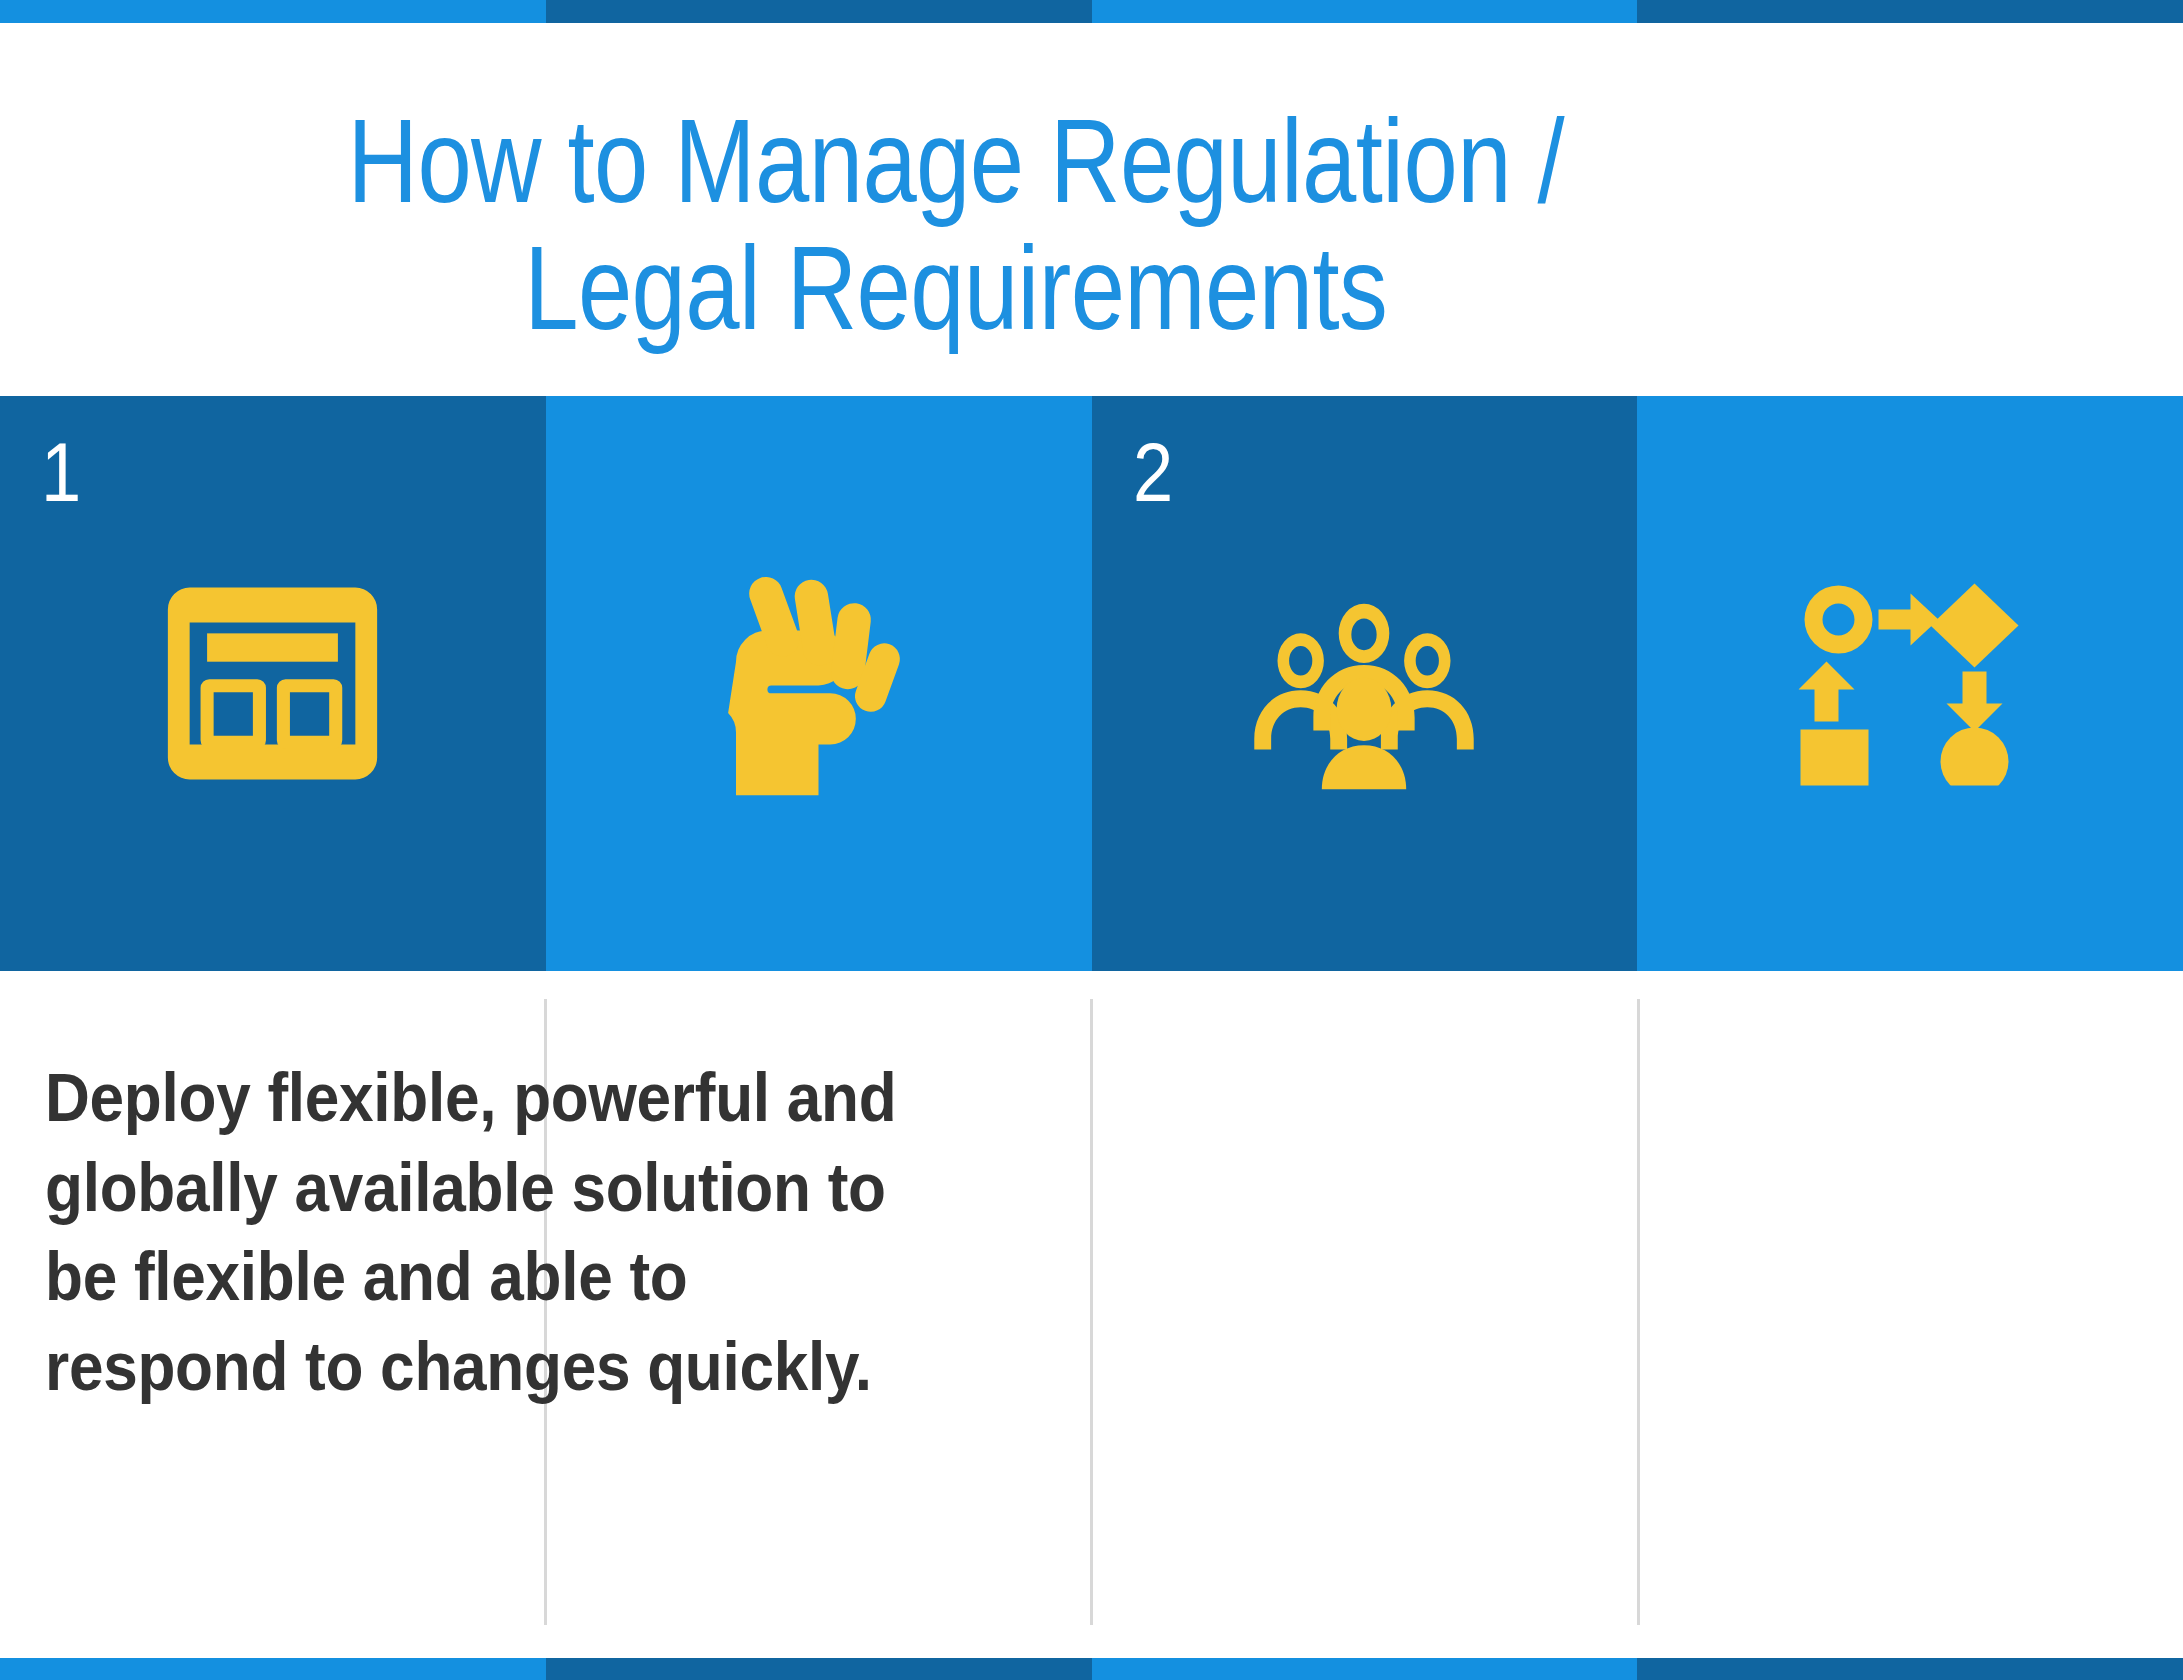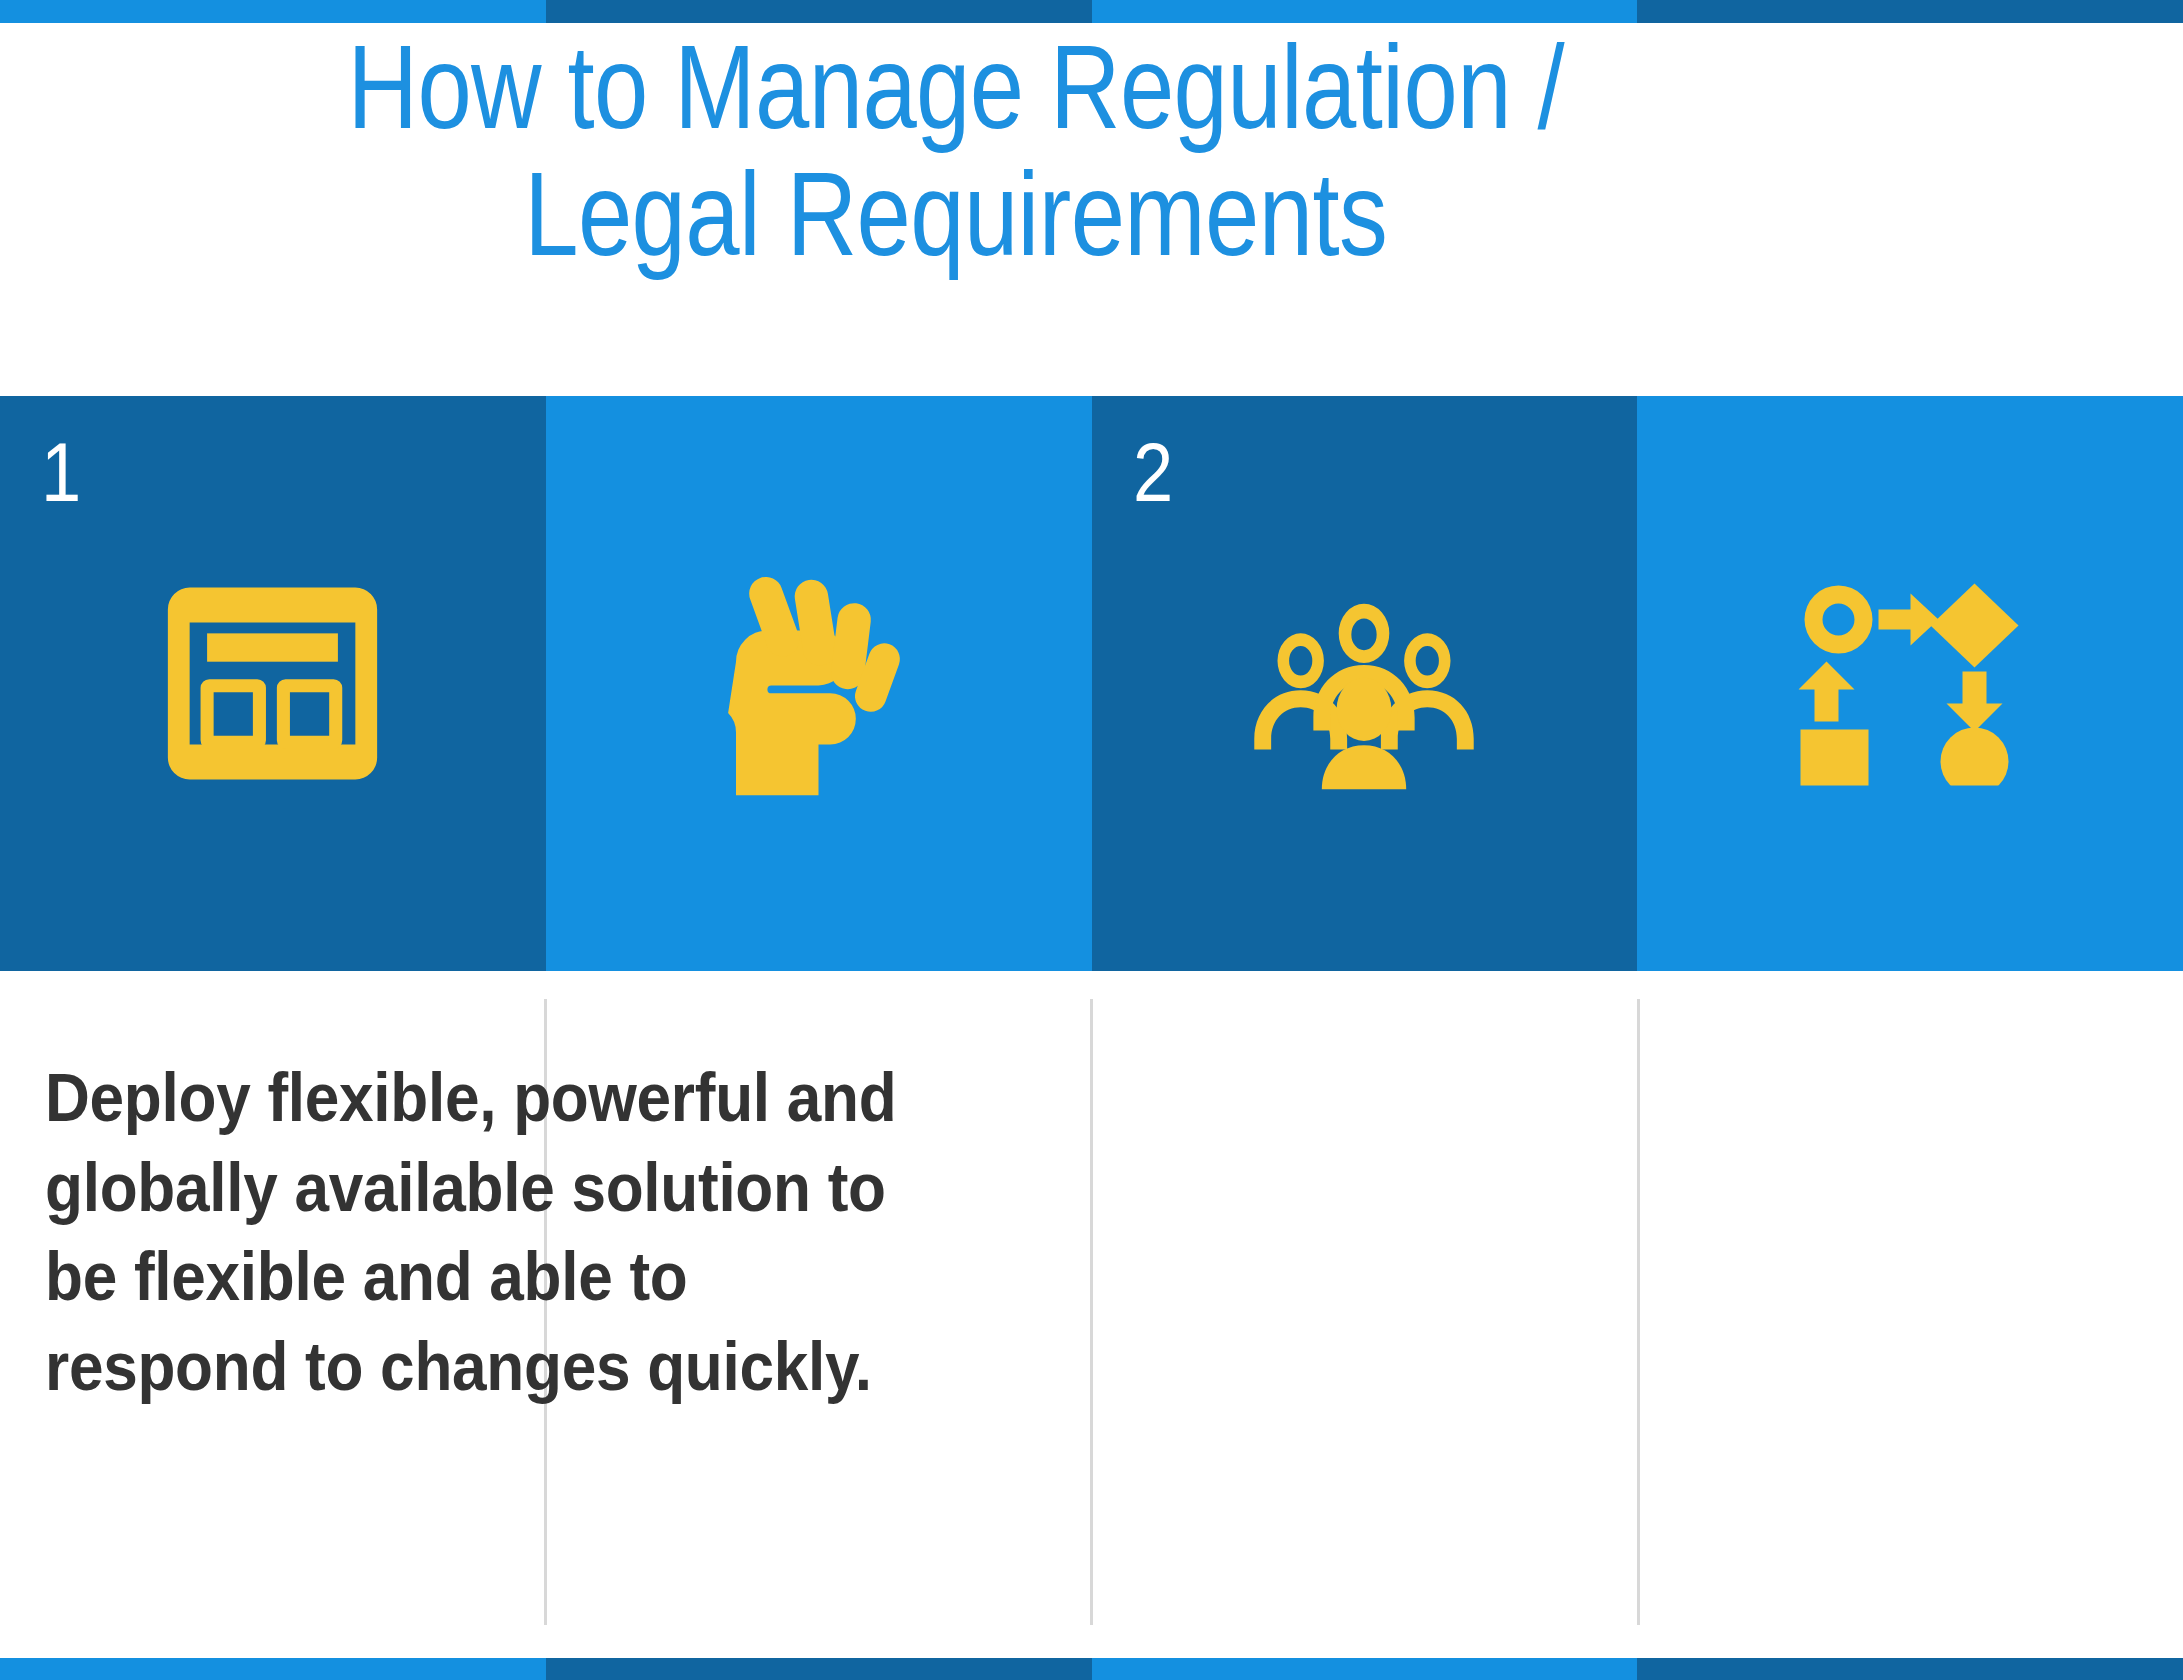--- a/index.html
+++ b/index.html
@@ -27,25 +27,26 @@
   .band.bottom { top: 1658px; height: 23px; }
   .band-seg { height: 100%; }
   .seg-1 { width: 546px; }
   .seg-2 { width: 546px; }
   .seg-3 { width: 546px; }
   .seg-4 { width: 546px; }
 
   
   .title-area {
     position: absolute;
-    top: 23px;
+    top: 38px;
     left: 0;
     width: 1912px;
     height: 372px;
     display: flex;
+    align-items: center;
     justify-content: center;
   }
   .title {
     color: #1d90e0;
     font-family: "Liberation Sans Narrow", "Liberation Sans", sans-serif;
     font-weight: 300;
     font-size: 119px;
     line-height: 1.07;
     text-align: center;
     letter-spacing: -0.7px;

